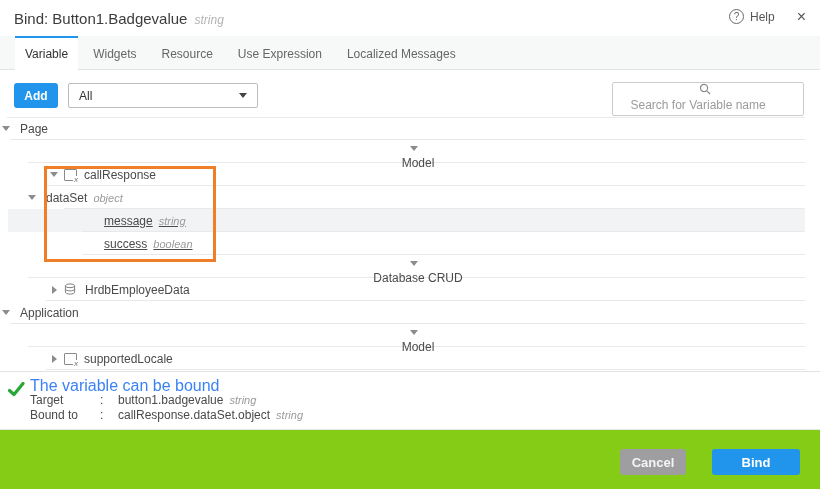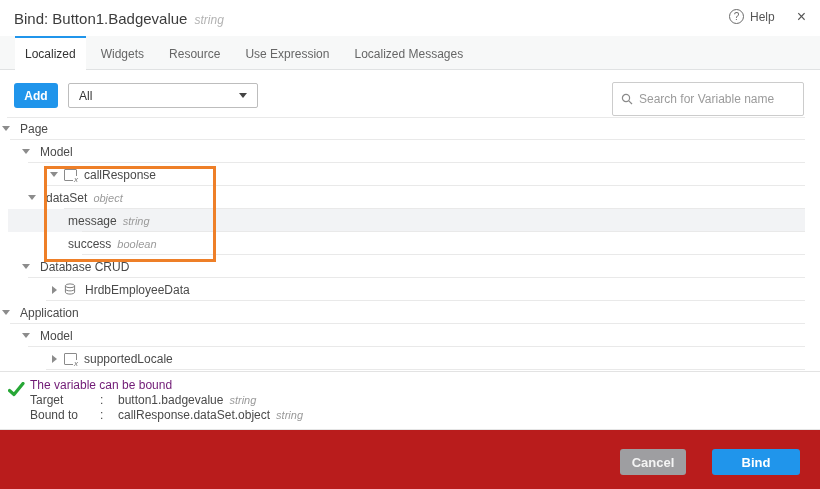--- a/index.html
+++ b/index.html
@@ -29,37 +29,37 @@
   .btn-add { position:absolute; left:14px; top:13px; width:44px; height:25px;
     background:#2095EB; color:#fff; border:none; border-radius:3px;
     font-size:12px; font-weight:bold; }
   .filter-select { position:absolute; left:68px; top:13px; width:190px; height:25px;
     border:1px solid #bdbdbd; border-radius:2px; background:#fff;
     display:flex; align-items:center; padding:0 10px; font-size:12px; color:#333; }
   .caret-down { margin-left:auto; width:0; height:0; border-left:4px solid transparent;
     border-right:4px solid transparent; border-top:5px solid #444; }
   .search-box { position:absolute; right:16px; top:12px; width:192px; height:34px;
     border:1px solid #ccc; border-radius:2px; background:#fff;
-    display:flex; align-items:center; padding:0 8px; }
+    display:flex; align-items:center; padding:0 8px;flex-direction:column; }
   .search-box svg { flex:0 0 auto; margin-right:6px; }
   .search-input { border:none; outline:none; flex:1; font-size:12px; color:#444;
     font-family:inherit; min-width:0; }
   .search-input::placeholder { color:#9b9b9b; }
 
   
   .tree { height:254px; position:relative; background:#fff; }
   .tree-topline { position:absolute; top:0; left:7px; right:15px; height:1px; background:#e9e9e9; }
   .row { height:23px; position:relative; display:flex; align-items:center; }
   .row .inner { display:flex; align-items:center; position:relative; z-index:1; width:100%; height:100%; }
   .row::after { content:""; position:absolute; bottom:0; right:15px; height:1px; background:#e9e9e9; }
   .d1 .inner { padding-left:0;align-items:center; } .d1::after { left:10px; }
-  .d2 .inner { padding-left:20px; } .d2::after { left:28px; }
+  .d2 .inner { padding-left:12px;flex-direction:column; } .d2::after { left:28px; }
   .d3 .inner { padding-left:48px; } .d3::after { left:46px; }
   .d4 .inner { padding-left:26px; } .d4::after { left:64px; }
-  .d5 .inner { padding-left:48px; } .d5::after { left:82px; }
+  .d5 .inner { padding-left:84px;text-decoration:underline; } .d5::after { left:82px; }
   .row.hl::before { content:""; position:absolute; left:8px; right:15px; top:0; bottom:0; background:#f2f3f5; }
   .arrow { width:16px; height:16px; display:inline-flex; align-items:center; flex:0 0 16px; }
   .arrow.down::before { content:""; width:0; height:0; margin-left:2px;
     border-left:4px solid transparent; border-right:4px solid transparent; border-top:5px solid #8c8c8c; }
   .arrow.right::before { content:""; width:0; height:0; margin-left:4px;
     border-top:4px solid transparent; border-bottom:4px solid transparent; border-left:5px solid #8c8c8c; }
   .lbl { font-size:12px; color:#4a4a4a; margin-left:4px; }
   .typ-i { font-size:11px; font-style:italic; color:#9a9a9a; margin-left:6px; }
   .vicon { width:13px; height:12px; border:1px solid #8a8a8a; border-radius:1px;
     position:relative; flex:0 0 13px; margin-right:3px; }
@@ -67,27 +67,27 @@
     color:#777; background:#fff; padding-left:1px; line-height:8px; }
   .dbicon { flex:0 0 14px; margin-right:3px; display:inline-flex; }
   .annotation-box { position:absolute; left:44px; top:-66px; width:172px; height:96px;
     border:3px solid #EE7F28; z-index:5; pointer-events:none; }
   .tree { overflow:visible; }
   .anno-anchor { position:relative; }
 
   
   .status { height:58px; border-top:1px solid #e3e3e3; position:relative; padding:6px 0 0 30px; background:#fff; }
   .check { position:absolute; left:8px; top:10px; }
-  .status-msg { font-size:12px; color:#701a75; line-height:15px; }
+  .status-msg { font-size:16px; color:#3b82f6; line-height:15px; }
   .status-row { display:flex; font-size:12px; color:#4a4a4a; line-height:15px; }
   .status-row .sl { width:70px; } .status-row .sc { width:18px; }
   .status-row .sv {} .status-row .st { font-style:italic; color:#9a9a9a; font-size:11px; margin-left:6px; }
 
   
-  .footer { height:60px; border-top:1px solid #e5e5e5; position:relative; background:#b91c1c; }
+  .footer { height:60px; border-top:1px solid #e5e5e5; position:relative; background:#84cc16; }
   .btn-cancel { position:absolute; left:620px; top:19px; width:66px; height:26px;
     background:#9E9EA1; color:#f4f4f4; border:none; border-radius:3px; font-size:13px; font-weight:bold; }
   .btn-bind { position:absolute; left:712px; top:19px; width:88px; height:26px;
     background:#2095EB; color:#fff; border:none; border-radius:3px; font-size:13px; font-weight:bold; }
 </style>
 </head>
 <body>
 
 <div class="header">
   <div class="title">
@@ -95,21 +95,21 @@
   </div>
   <div class="header-right">
     <span class="help-circle">?</span>
     <span class="help-label">Help</span>
     <span class="close-x">×</span>
   </div>
 </div>
 
 <div class="tabbar">
   <div class="tab active">
-      <span>Localized</span>
+      <span>Variable</span>
     </div>
   <div class="tab">
       <span>Widgets</span>
     </div>
   <div class="tab">
       <span>Resource</span>
     </div>
   <div class="tab">
       <span>Use Expression</span>
     </div>

